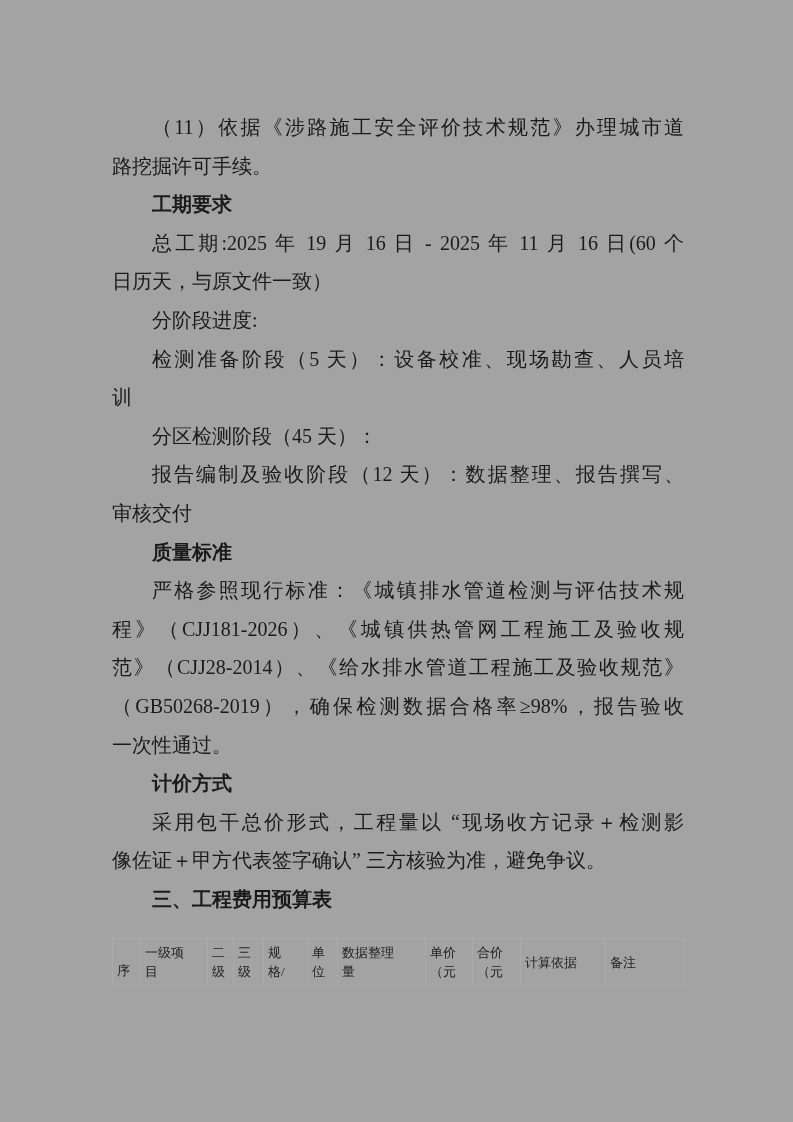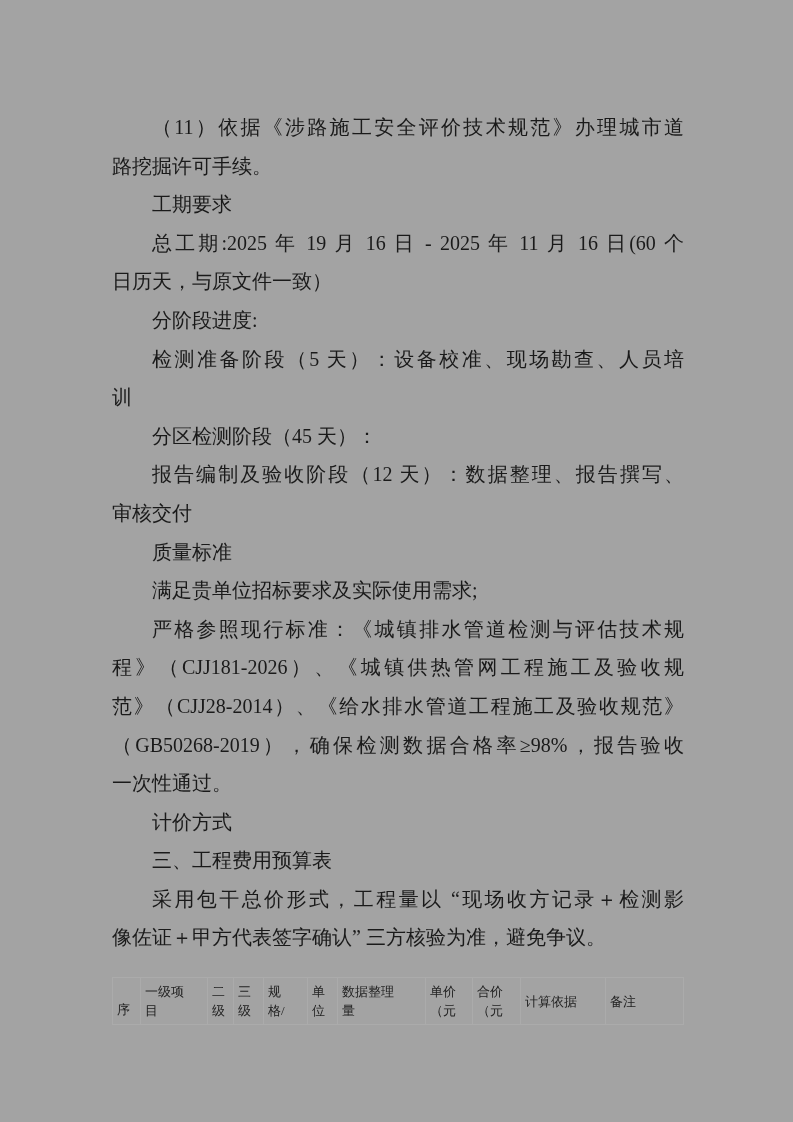--- a/index.html
+++ b/index.html
@@ -7,21 +7,21 @@
     width:793px;height:1122px;background:#ffffff;
     font-family:"Liberation Serif","DejaVu Serif",serif;
     color:#1a1a1a;
   }
   .page{position:relative;width:793px;height:1122px;background:#a3a3a3;overflow:hidden}
   .doc{position:absolute;left:112px;top:108px;width:572px;font-size:20px;line-height:38.6px}
   .block{margin:0}
   .ln{text-align:justify;text-align-last:justify;min-height:38.6px}
   .ln.end{text-align:right;text-align-last:left}
   .ln.first{text-indent:2em}
-  .heading .ln{font-weight:400;text-align:center;text-align-last:left}
+  .heading .ln{font-weight:700;text-align:center;text-align-last:left}
   table.budget{border-collapse:collapse;table-layout:fixed;width:571px;margin-top:20px;
     font-size:13px;line-height:19px;color:#222}
   .budget td{border:1px solid #ababab;vertical-align:middle;padding:2px 4px;white-space:pre-line;overflow:hidden}
   .budget td:first-child{vertical-align:bottom;padding-bottom:5px}
   .budget tr{height:47px}
   .c1{width:28px}.c2{width:67px}.c3{width:26px}.c4{width:30px}.c5{width:44px}.c6{width:30px}
   .c7{width:88px}.c8{width:47px}.c9{width:48px}.c10{width:85px}.c11{width:78px}
 </style>
 </head>
 <body>
@@ -58,43 +58,40 @@
 
     <div class="block">
       <div class="ln first">报告编制及验收阶段（12 天）：数据整理、报告撰写、</div>
       <div class="ln end">审核交付</div>
     </div>
 
     <div class="block heading">
       <div class="ln first">质量标准</div>
     </div>
 
-    <div class="block">
-      <div class="ln first end">满足贵单位招标要求及实际使用需求;</div>
-    </div>
 
     <div class="block">
       <div class="ln first">严格参照现行标准：《城镇排水管道检测与评估技术规</div>
       <div class="ln">程》（CJJ181-2026）、《城镇供热管网工程施工及验收规</div>
       <div class="ln">范》（CJJ28-2014）、《给水排水管道工程施工及验收规范》</div>
       <div class="ln">（GB50268-2019），确保检测数据合格率≥98%，报告验收</div>
       <div class="ln end">一次性通过。</div>
     </div>
 
     <div class="block heading">
       <div class="ln first">计价方式</div>
     </div>
 
-    <div class="block heading">
-      <div class="ln first">三、工程费用预算表</div>
-    </div>
-
     <div class="block">
       <div class="ln first">采用包干总价形式，工程量以 “现场收方记录＋检测影</div>
       <div class="ln end">像佐证＋甲方代表签字确认” 三方核验为准，避免争议。</div>
+    </div>
+
+    <div class="block heading">
+      <div class="ln first">三、工程费用预算表</div>
     </div>
 
     <table class="budget">
       <colgroup>
         <col class="c1">
           <col class="c2">
           <col class="c3">
           <col class="c4">
           <col class="c5">
         <col class="c6">

